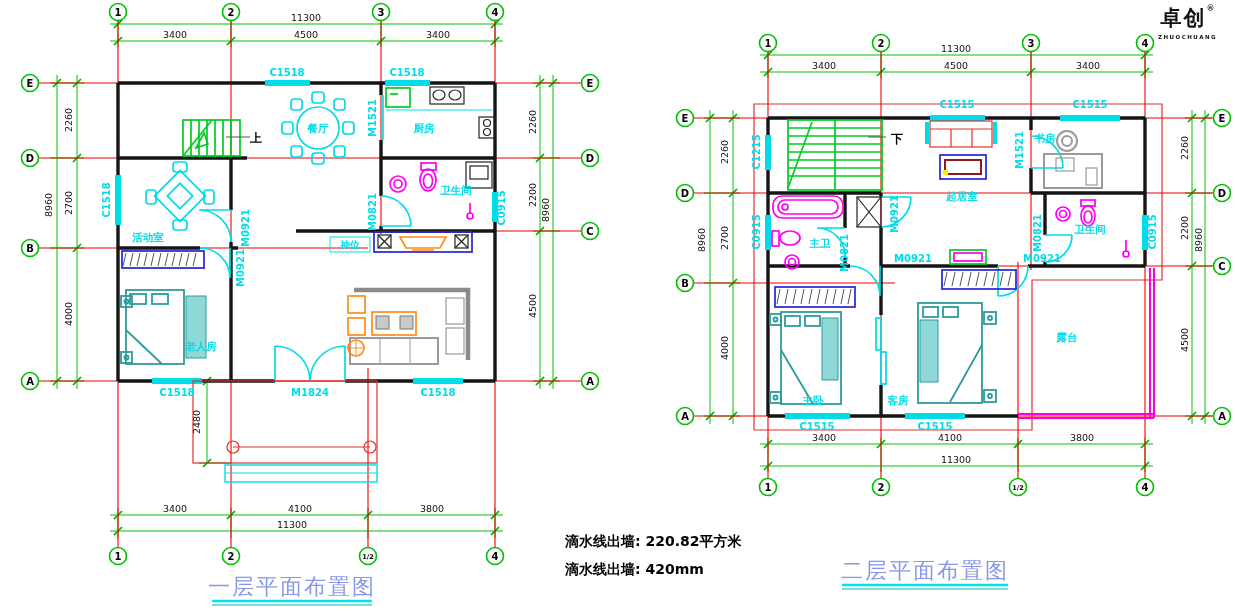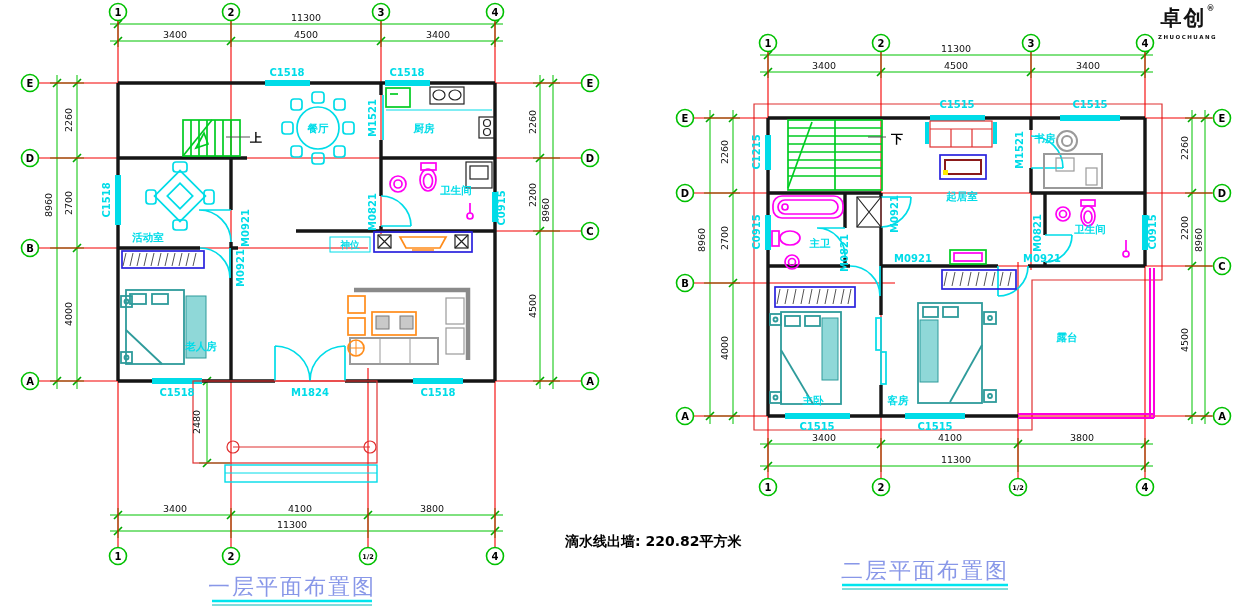--- a/index.html
+++ b/index.html
@@ -512,20 +512,21 @@
     <text class="blk" x="277" y="143">下</text>
   </g>
 
   <text class="ttl" x="305" y="578">二层平面布置图</text>
   <path d="M222,585 H388" stroke="#00e5ee" stroke-width="2.5"></path>
   <path d="M222,589 H388" stroke="#00b8b8" stroke-width="1"></path>
 </svg>
 
 <div id="notes">
   <div>滴水线出墙: 220.82平方米</div>
+  <div>滴水线出墙: 420mm</div>
 </div>
 
 <div id="logo">
   <div><span class="nm">卓创</span><span class="rg">®</span></div>
   <div class="sb">ZHUOCHUANG</div>
 </div>
 
 </div>
 
 </body></html>

